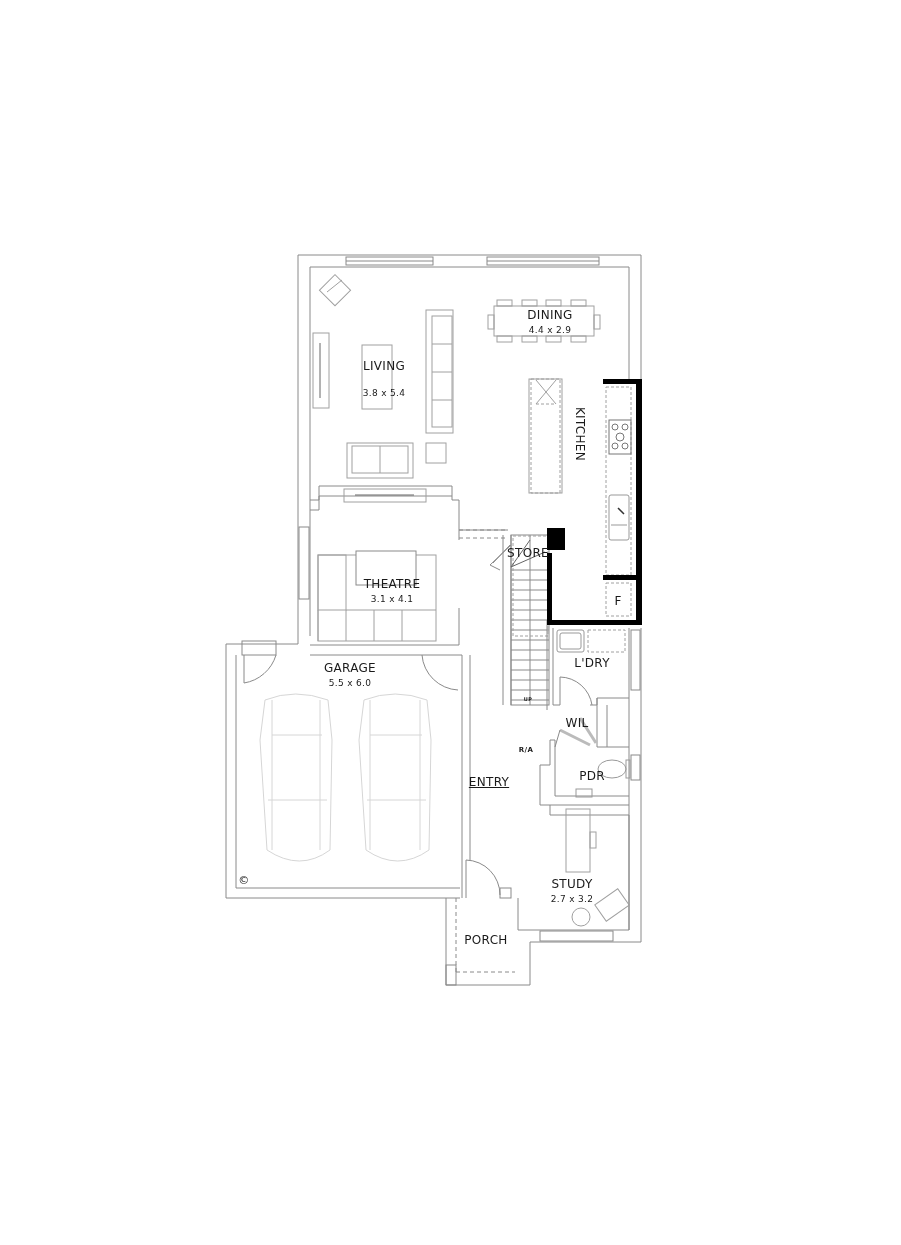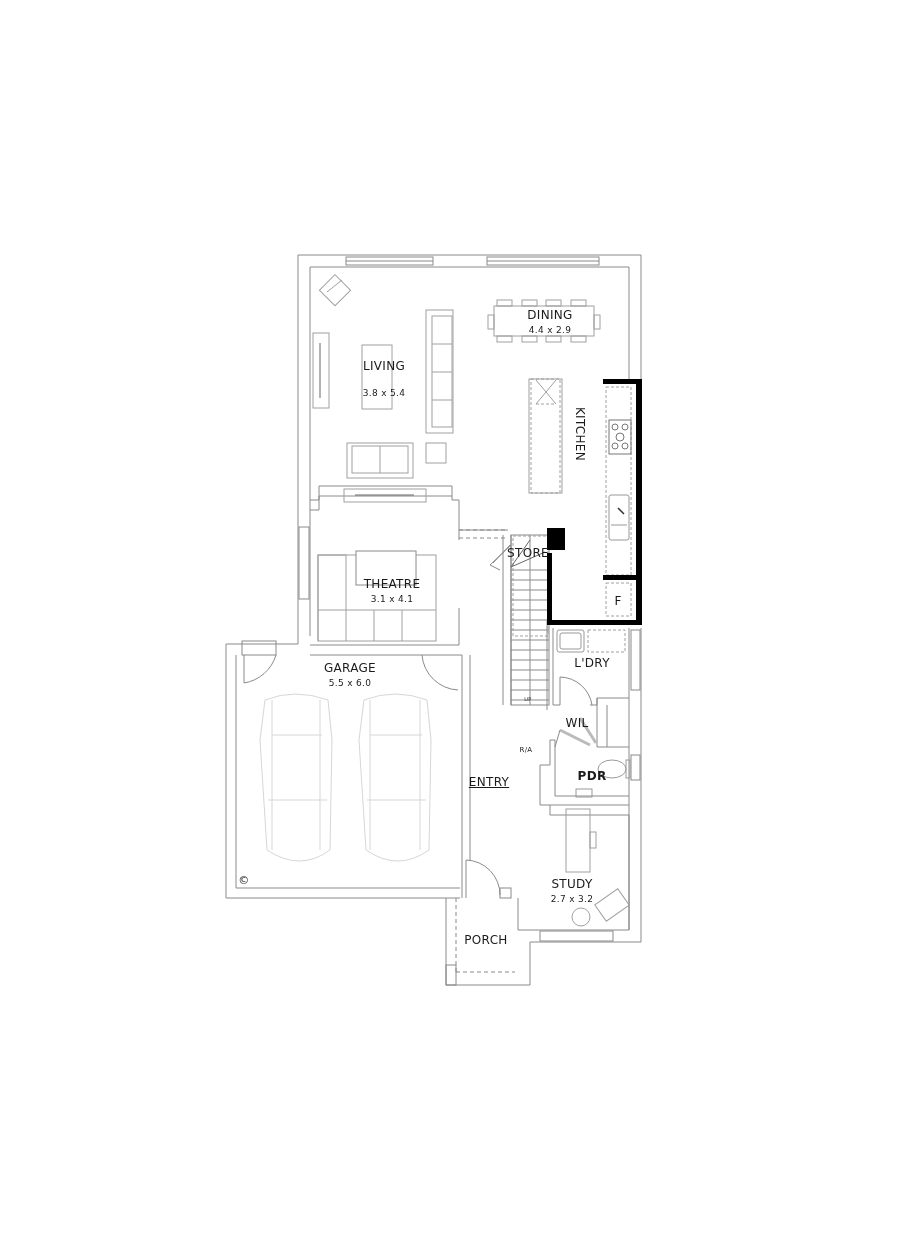--- a/index.html
+++ b/index.html
@@ -3,21 +3,21 @@
 <meta charset="utf-8">
 <style>
   html, body { margin: 0; padding: 0; background: #ffffff; }
   body { width: 901px; height: 1245px; position: relative; overflow: hidden;
          font-family: "Liberation Sans", sans-serif; }
   #plan { position: absolute; left: 0; top: 0; }
   .lbl { position: absolute; color: #1a1a1a; text-align: center; white-space: nowrap;
          font-family: "DejaVu Sans", sans-serif; letter-spacing: 0.3px; }
   .room-name { font-size: 12px; }
   .room-dim { font-size: 9px; }
-  .small { font-size: 7px; font-weight: normal; }
+  .small { font-size: 7px; font-weight: bold; }
 </style>
 </head>
 <body>
 
 <svg id="plan" width="901" height="1245" viewBox="0 0 901 1245">
   <g fill="none" stroke="#8a8a8a" stroke-width="1">
 
     <g>
 
       <polyline points="298,636 298,255 641,255 641,382"></polyline>
@@ -240,21 +240,21 @@
   <div class="room-dim" style="margin-top:3px;">3.1 x 4.1</div>
 </div>
 <div class="lbl room-name" style="left:505px; top:546px; width:46px;">STORE</div>
 <div class="lbl room-name" style="left:610px; top:594px; width:16px;">F</div>
 <div class="lbl" style="left:310px; top:661px; width:80px;">
   <div class="room-name">GARAGE</div>
   <div class="room-dim" style="margin-top:3px;">5.5 x 6.0</div>
 </div>
 <div class="lbl room-name" style="left:570px; top:656px; width:44px;">L'DRY</div>
 <div class="lbl room-name" style="left:562px; top:716px; width:30px;">WIL</div>
-<div class="lbl room-name" style="left:575px; top:769px; width:34px;font-weight:bold;">PDR</div>
+<div class="lbl room-name" style="left:575px; top:769px; width:34px;">PDR</div>
 <div class="lbl room-name" style="left:466px; top:775px; width:46px;text-decoration:underline;">ENTRY</div>
 <div class="lbl" style="left:544px; top:877px; width:56px;">
   <div class="room-name">STUDY</div>
   <div class="room-dim" style="margin-top:3px;">2.7 x 3.2</div>
 </div>
 <div class="lbl room-name" style="left:458px; top:933px; width:56px;">PORCH</div>
 <div class="lbl small" style="left:520px; top:696px; width:16px; font-size:5px;">UP</div>
 <div class="lbl small" style="left:516px; top:746px; width:20px;">R/A</div>
 <div class="lbl" style="left:237px; top:874px; width:14px; font-size:11px;">©</div>
 

